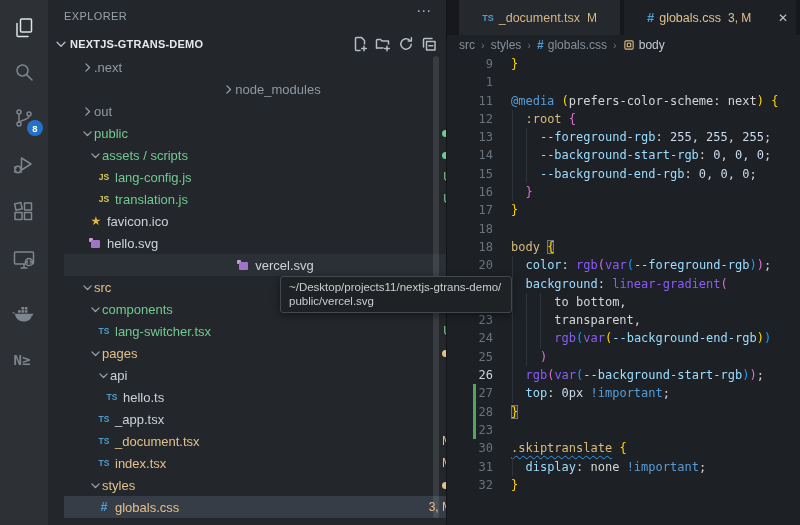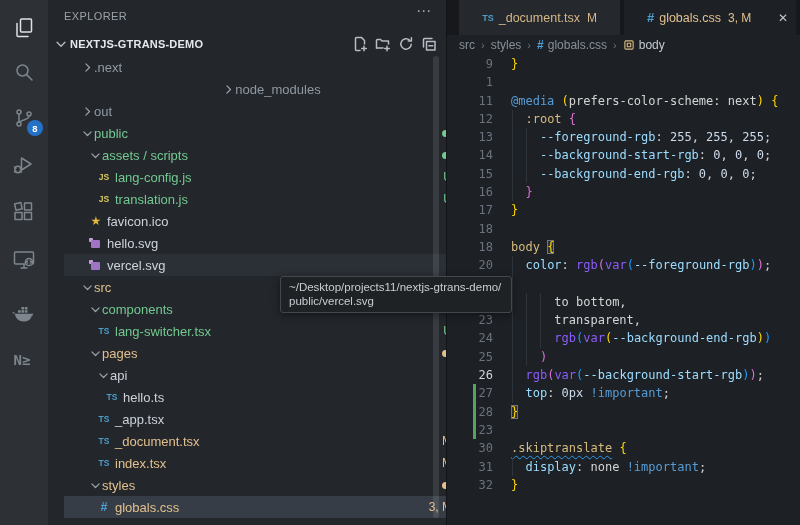--- a/index.html
+++ b/index.html
@@ -26,21 +26,21 @@
   .project-chev{width:14px;height:14px;margin-left:6px;color:#b6bdc4;}
   .project-chev svg{width:14px;height:14px;}
   .project-name{margin-left:2px;font-size:11px;font-weight:bold;color:#e6e9ec;letter-spacing:.2px;}
   .project-actions{position:absolute;right:8px;top:0;height:24px;display:flex;align-items:center;gap:5px;color:#b6bdc4;}
   .project-actions .action{width:18px;height:18px;display:flex;align-items:center;justify-content:center;cursor:pointer;}
   .project-actions svg{width:16px;height:16px;}
 
   .tree{position:absolute;left:16px;top:56px;width:100%;}
   .trow{position:relative;width:100%;height:22px;display:flex;align-items:center;font-size:13px;cursor:pointer;}
   .trow.selected{background:#373d46;}
-  .trow.hovered{background:#2b3036;}
+  .trow.hovered{background:#2b3036;justify-content:center;}
   .tchev{width:14px;height:14px;flex:0 0 14px;color:#9aa3ab;display:flex;align-items:center;justify-content:center;}
   .tchev svg{width:13px;height:13px;}
   .ticon{width:16px;height:16px;flex:0 0 16px;display:flex;align-items:center;justify-content:center;margin-right:3px;position:relative;}
   .badge-ts{font-size:8.5px;font-weight:bold;color:#4f9cc9;}
   .badge-js{font-size:8.5px;font-weight:bold;color:#d9c95c;}
   .icon-star{color:#e2b73d;font-size:12px;line-height:1;}
   .icon-hash{color:#4d9fd6;font-size:12.5px;font-weight:bold;line-height:1;}
   .icon-svgfile .sq1{position:absolute;left:3px;top:5px;width:9px;height:8px;background:#a074c4;border-radius:1px;}
   .icon-svgfile .sq2{position:absolute;left:1px;top:3px;width:4px;height:4px;background:#c89bdc;border-radius:1px;}
   .tlabel{white-space:pre;}
@@ -419,21 +419,21 @@
         <div class="cl"><span class="gutbar"></span><span class="ln">11</span><span class="ct"><span class="tk-kw">@media</span><span class="tk-val"> </span><span class="tk-b1">(</span><span class="tk-val">prefers-color-scheme: next</span><span class="tk-b1">)</span><span class="tk-val"> </span><span class="tk-b1">{</span></span></div>
         <div class="cl"><span class="gutbar"></span><span class="ln">12</span><span class="guide" style="left: 64.5px;"></span><span class="ct"><span class="tk-val">  </span><span class="tk-sel">:root</span><span class="tk-val"> </span><span class="tk-b2">{</span></span></div>
         <div class="cl"><span class="gutbar"></span><span class="ln">13</span><span class="guide" style="left: 64.5px;"></span><span class="guide" style="left: 78.94px;"></span><span class="ct"><span class="tk-val">    </span><span class="tk-prop">--foreground-rgb</span><span class="tk-pun">: </span><span class="tk-num">255</span><span class="tk-pun">, </span><span class="tk-num">255</span><span class="tk-pun">, </span><span class="tk-num">255</span><span class="tk-pun">;</span></span></div>
         <div class="cl"><span class="gutbar"></span><span class="ln">14</span><span class="guide" style="left: 64.5px;"></span><span class="guide" style="left: 78.94px;"></span><span class="ct"><span class="tk-val">    </span><span class="tk-prop">--background-start-rgb</span><span class="tk-pun">: </span><span class="tk-num">0</span><span class="tk-pun">, </span><span class="tk-num">0</span><span class="tk-pun">, </span><span class="tk-num">0</span><span class="tk-pun">;</span></span></div>
         <div class="cl"><span class="gutbar"></span><span class="ln">15</span><span class="guide" style="left: 64.5px;"></span><span class="guide" style="left: 78.94px;"></span><span class="ct"><span class="tk-val">    </span><span class="tk-prop">--background-end-rgb</span><span class="tk-pun">: </span><span class="tk-num">0</span><span class="tk-pun">, </span><span class="tk-num">0</span><span class="tk-pun">, </span><span class="tk-num">0</span><span class="tk-pun">;</span></span></div>
         <div class="cl"><span class="gutbar"></span><span class="ln">16</span><span class="guide" style="left: 64.5px;"></span><span class="ct"><span class="tk-val">  </span><span class="tk-b2">}</span></span></div>
         <div class="cl"><span class="gutbar"></span><span class="ln">17</span><span class="ct"><span class="tk-b1">}</span></span></div>
         <div class="cl"><span class="gutbar"></span><span class="ln">18</span><span class="ct"></span></div>
         <div class="cl"><span class="gutbar"></span><span class="ln">18</span><span class="ct"><span class="tk-sel">body</span><span class="tk-val"> </span><span class="tk-b1 tk-bm">{</span></span></div>
         <div class="cl"><span class="gutbar"></span><span class="ln">20</span><span class="guide" style="left: 64.5px;"></span><span class="ct"><span class="tk-val">  </span><span class="tk-prop">color</span><span class="tk-pun">: </span><span class="tk-fn">rgb</span><span class="tk-b2">(</span><span class="tk-fn">var</span><span class="tk-b3">(</span><span class="tk-prop">--foreground-rgb</span><span class="tk-b3">)</span><span class="tk-b2">)</span><span class="tk-pun">;</span></span></div>
-        <div class="cl"><span class="gutbar"></span><span class="ln">21</span><span class="guide" style="left: 64.5px;"></span></div>
+        <div class="cl"><span class="gutbar"></span><span class="ln">21</span><span class="guide" style="left: 64.5px;"></span><span class="ct"><span class="tk-val">  </span><span class="tk-prop">background</span><span class="tk-pun">: </span><span class="tk-fn">linear-gradient</span><span class="tk-b2">(</span></span></div>
         <div class="cl"><span class="gutbar"></span><span class="ln">22</span><span class="guide" style="left: 64.5px;"></span><span class="guide" style="left: 78.94px;"></span><span class="guide" style="left: 93.38px;"></span><span class="ct"><span class="tk-val">      to bottom,</span></span></div>
         <div class="cl"><span class="gutbar"></span><span class="ln">23</span><span class="guide" style="left: 64.5px;"></span><span class="guide" style="left: 78.94px;"></span><span class="guide" style="left: 93.38px;"></span><span class="ct"><span class="tk-val">      transparent,</span></span></div>
         <div class="cl"><span class="gutbar"></span><span class="ln">24</span><span class="guide" style="left: 64.5px;"></span><span class="guide" style="left: 78.94px;"></span><span class="guide" style="left: 93.38px;"></span><span class="ct"><span class="tk-val">      </span><span class="tk-fn">rgb</span><span class="tk-b3">(</span><span class="tk-fn">var</span><span class="tk-b1">(</span><span class="tk-prop">--background-end-rgb</span><span class="tk-b1">)</span><span class="tk-b3">)</span></span></div>
         <div class="cl"><span class="gutbar"></span><span class="ln">25</span><span class="guide" style="left: 64.5px;"></span><span class="guide" style="left: 78.94px;"></span><span class="ct"><span class="tk-val">    </span><span class="tk-b2">)</span></span></div>
         <div class="cl"><span class="gutbar"></span><span class="ln cur">26</span><span class="guide" style="left: 64.5px;"></span><span class="ct"><span class="tk-val">  </span><span class="tk-fn">rgb</span><span class="tk-b2">(</span><span class="tk-fn">var</span><span class="tk-b3">(</span><span class="tk-prop">--background-start-rgb</span><span class="tk-b3">)</span><span class="tk-b2">)</span><span class="tk-pun">;</span></span></div>
         <div class="cl"><span class="gutbar added"></span><span class="ln">27</span><span class="guide" style="left: 64.5px;"></span><span class="ct"><span class="tk-val">  </span><span class="tk-prop">top</span><span class="tk-pun">: </span><span class="tk-num">0px</span><span class="tk-val"> </span><span class="tk-kw">!important</span><span class="tk-pun">;</span></span></div>
         <div class="cl"><span class="gutbar added"></span><span class="ln">28</span><span class="ct"><span class="tk-b1 tk-bm">}</span></span></div>
         <div class="cl"><span class="gutbar added"></span><span class="ln">23</span><span class="ct"></span></div>
         <div class="cl"><span class="gutbar"></span><span class="ln">30</span><span class="ct"><span class="tk-sel tk-sq">.skiptranslate</span><span class="tk-val"> </span><span class="tk-b1">{</span></span></div>
         <div class="cl"><span class="gutbar"></span><span class="ln">31</span><span class="guide" style="left: 64.5px;"></span><span class="ct"><span class="tk-val">  </span><span class="tk-prop">display</span><span class="tk-pun">: </span><span class="tk-val">none</span><span class="tk-val"> </span><span class="tk-kw">!important</span><span class="tk-pun">;</span></span></div>

